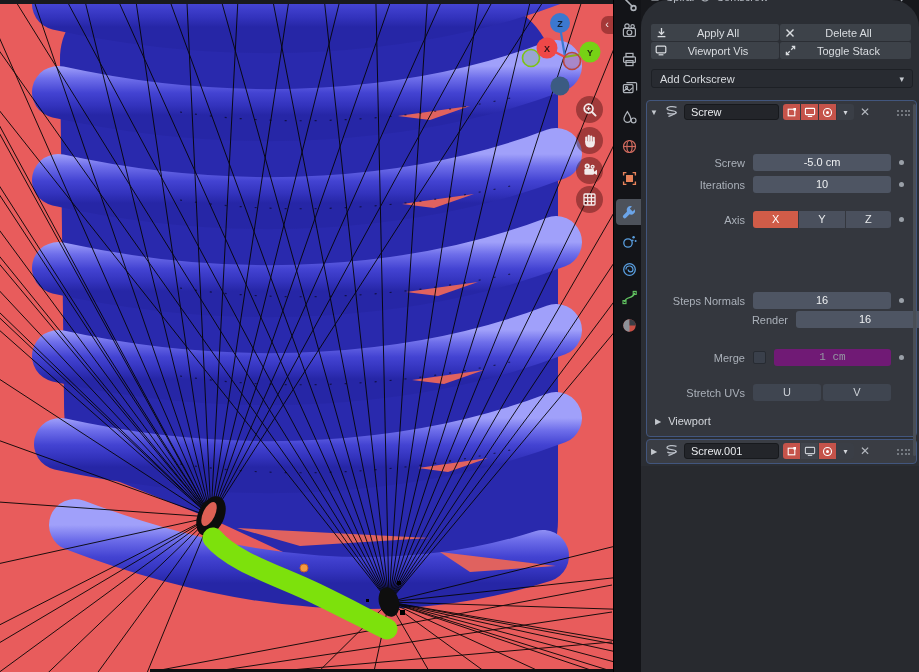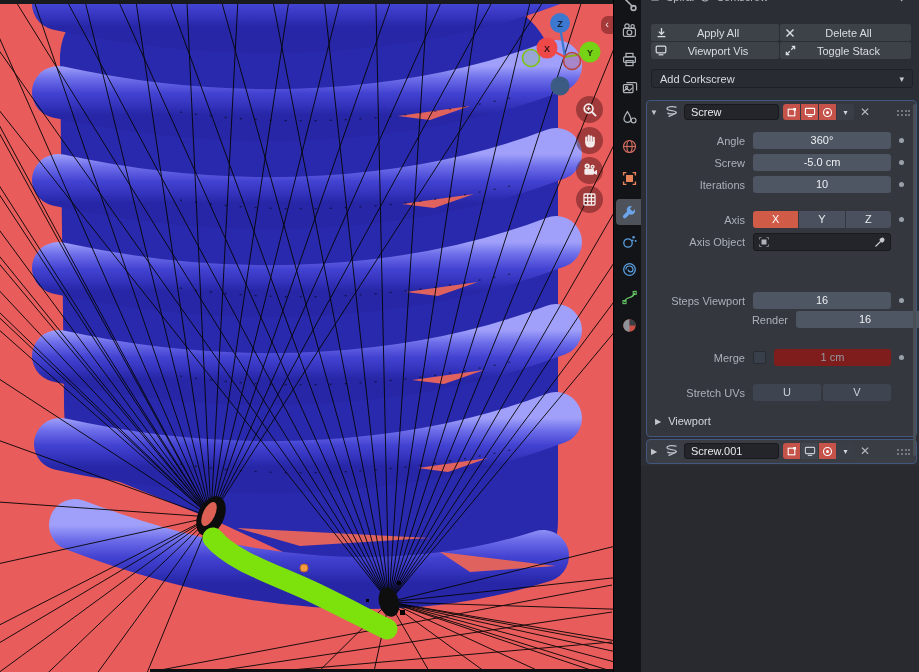--- a/index.html
+++ b/index.html
@@ -18,21 +18,21 @@
   .vp-collapse { position:absolute; left:601px; top:16px; width:12px; height:18px;
     background:rgba(110,28,28,.55); border-radius:7px 0 0 7px; color:#f0e6e6;
     font-size:11px; line-height:17px; text-align:center; z-index:5; cursor:pointer; }
 
   
   .tabcol { position:absolute; left:613px; top:0; width:28px; height:672px; background:#131418; z-index:2; border-left:1px solid #000; }
   .tab { position:absolute; left:2px; width:26px; height:26px; display:flex; align-items:center; justify-content:center; cursor:pointer; }
   .tab.active { background:#4d525b; border-radius:4px 0 0 4px; width:26px; }
 
   
-  .props { position:absolute; left:641px; top:0; width:278px; height:672px; background:#2b2e34; z-index:2; }
+  .props { position:absolute; left:641px; top:0; width:278px; height:672px; background:#2b2e34; z-index:2;border-radius:27px; }
   .props .lower-bg { position:absolute; left:0; top:466px; width:278px; height:206px; background:#282a2f; }
   .crumb-clip { position:absolute; left:0; top:0; width:278px; height:8px; overflow:hidden; }
   .crumb { position:absolute; left:8px; top:-13px; height:20px; display:flex; align-items:center; gap:5px;
     color:#b9bec6; font-size:11px; white-space:nowrap; width:262px; }
   .crumb .spacer { flex:1; }
 
   .btn22 { position:absolute; height:17px; background:#3d4249; border-radius:2px;
     display:flex; align-items:center; color:#d9dce0; font-size:11px; cursor:pointer; }
   .btn22 .ic { width:20px; display:flex; justify-content:center; }
   .btn22 .lbl { flex:1; text-align:center; padding-right:14px; }
@@ -59,21 +59,21 @@
   .tgl.first { border-radius:3px 0 0 3px; }
   .mini-chev { width:17px; height:16px; background:#3a3e46; border-radius:0 3px 3px 0; color:#d3d6db;
     font-size:8px; display:flex; align-items:center; justify-content:center; margin-left:1px; cursor:pointer; }
   .px { color:#b4b8bf; font-size:12px; width:22px; text-align:center; cursor:pointer; }
 
   .row { position:absolute; display:flex; align-items:center; height:17px; width:271px; left:0; }
   .rlabel { position:absolute; left:0; width:104px; text-align:right; color:#aab0b9; font-size:11px; }
   .rlabel.dis { color:#70757e; }
   .field { position:absolute; left:112px; width:138px; height:17px; background:#4e5563; border-radius:3px;
     color:#eef0f2; font-size:11px; text-align:center; line-height:17px; cursor:ew-resize; }
-  .field.dis { background:#7f1d1d; color:#959aa3; }
+  .field.dis { background:#701a75; color:#959aa3;font-family:Liberation Mono, monospace; }
   .adot { position:absolute; left:258px; width:5px; height:5px; border-radius:50%; background:#9aa0a8; top:6px; cursor:pointer; }
   .adot.dis { background:#565a61; }
   .seg { position:absolute; left:112px; width:138px; height:17px; display:flex; gap:1px; }
   .seg .opt { flex:1; background:#4a505d; color:#e8eaec; font-size:11px; text-align:center; line-height:17px; cursor:pointer; }
   .seg .opt:first-child { border-radius:3px 0 0 3px; }
   .seg .opt:last-child { border-radius:0 3px 3px 0; }
   .seg .opt.sel { background:#d05c48; color:#fff; }
   .objfield { position:absolute; left:112px; width:138px; height:18px; background:#23252a; border:1px solid #17191d;
     border-radius:3px; display:flex; align-items:center; padding:0 4px; cursor:pointer; }
   .objfield .spacer { flex:1; }
@@ -475,66 +475,43 @@
             <circle cx="6" cy="2" r="1"></circle>
             <circle cx="10" cy="2" r="1"></circle>
             <circle cx="13" cy="2" r="1"></circle>
           <circle cx="2" cy="6" r="1"></circle>
             <circle cx="6" cy="6" r="1"></circle>
             <circle cx="10" cy="6" r="1"></circle>
             <circle cx="13" cy="6" r="1"></circle>
         </svg></span>
     </div>
 
-    <div class="row" style="top:132px;">
-      <span class="rlabel">Angle</span>
-      <span class="field">360°</span>
-      <span class="adot"></span>
-    </div>
     <div class="row" style="top:154px;">
       <span class="rlabel">Screw</span>
       <span class="field">-5.0 cm</span>
       <span class="adot"></span>
     </div>
     <div class="row" style="top:176px;">
       <span class="rlabel">Iterations</span>
       <span class="field">10</span>
       <span class="adot"></span>
     </div>
 
     <div class="row" style="top:211px;">
       <span class="rlabel">Axis</span>
       <span class="seg">
         <span class="opt sel">X</span>
         <span class="opt">Y</span>
         <span class="opt">Z</span>
       </span>
       <span class="adot"></span>
     </div>
-    <div class="row" style="top:233px; height:18px;">
-      <span class="rlabel">Axis Object</span>
-      <span class="objfield">
-        <svg width="12" height="12" viewBox="0 0 12 12">
-          <rect x="3.5" y="3.5" width="5" height="5" fill="#aeb3ba"></rect>
-          <g stroke="#7d828a" stroke-width="1" fill="none">
-            <path d="M1.5 3.5 v-2 h2"></path>
-              <path d="M10.5 3.5 v-2 h-2"></path>
-              <path d="M1.5 8.5 v2 h2"></path>
-              <path d="M10.5 8.5 v2 h-2"></path>
-          </g>
-        </svg>
-        <span class="spacer"></span>
-        <svg width="12" height="12" viewBox="0 0 12 12" stroke="#c6cad0" stroke-width="1.2" fill="none">
-          <path d="M1.5 10.5 L6.5 5.5 M6 4 L8 6 M7.5 2.5 a1.6 1.6 0 0 1 2.2 2.2 L8.6 5.8 L6.2 3.4 Z" fill="#c6cad0"></path>
-        </svg>
-      </span>
-    </div>
 
     <div class="row" style="top:292px;">
-      <span class="rlabel">Steps Viewport</span>
+      <span class="rlabel">Steps Normals</span>
       <span class="field">16</span>
       <span class="adot"></span>
     </div>
     <div class="row" style="top:311px;margin-left:43px;">
       <span class="rlabel">Render</span>
       <span class="field">16</span>
       <span class="adot"></span>
     </div>
 
     <div class="row" style="top:349px;">

